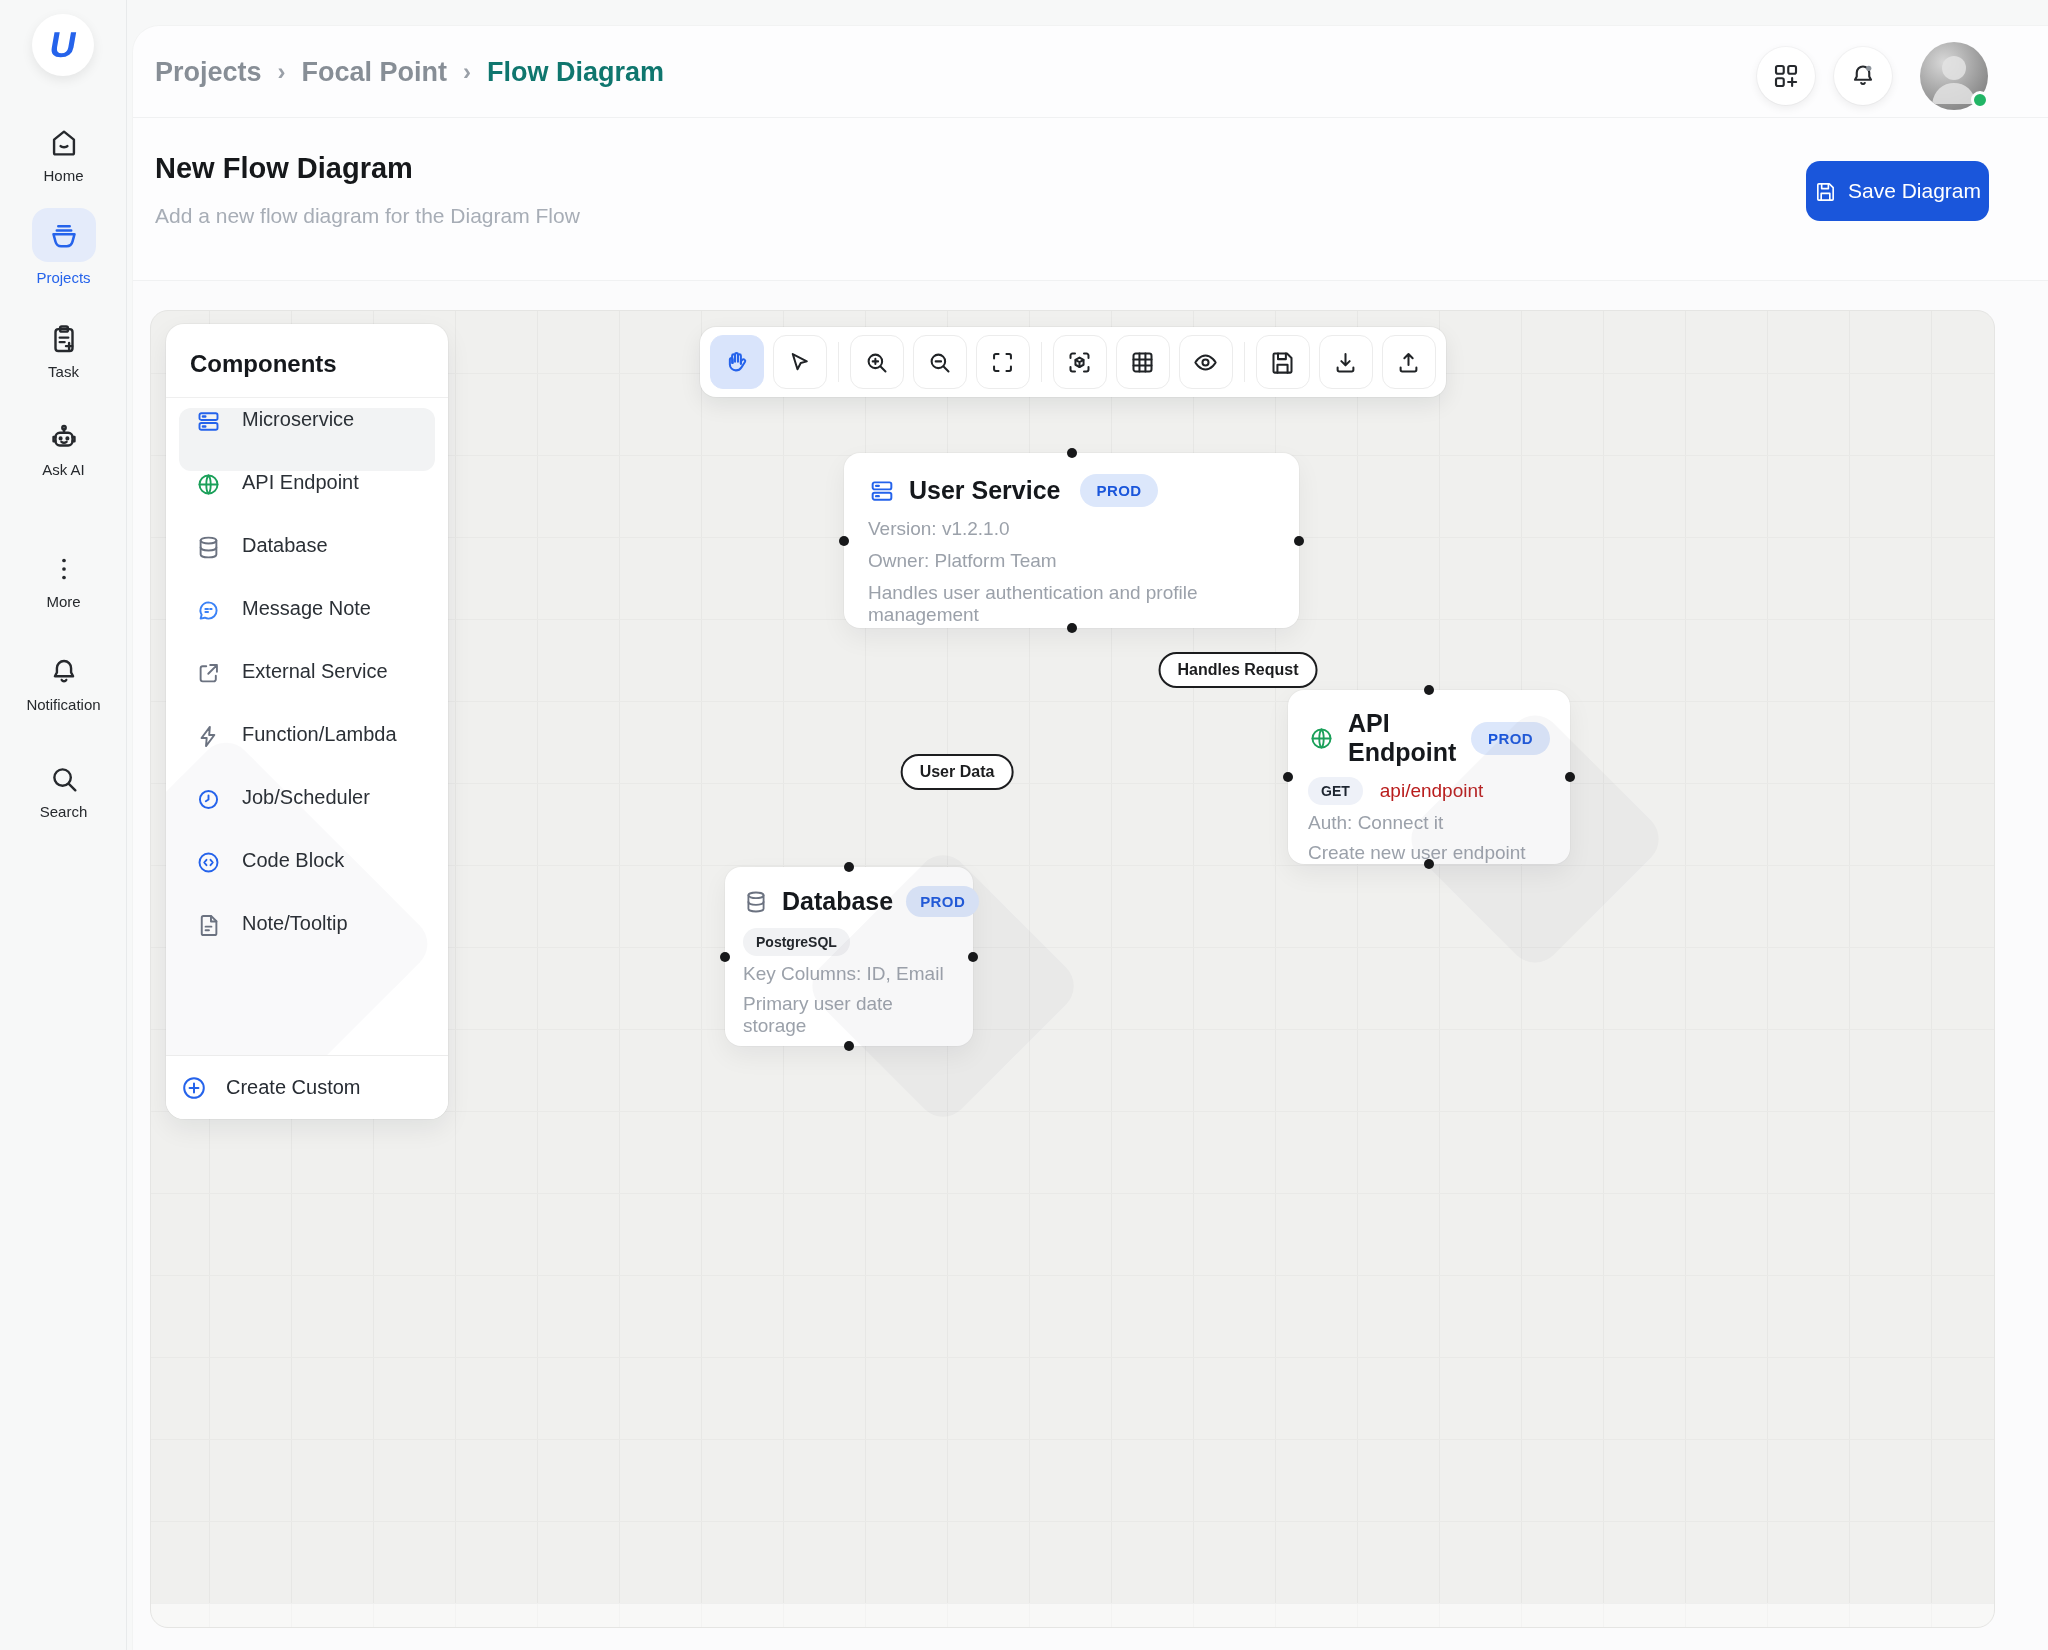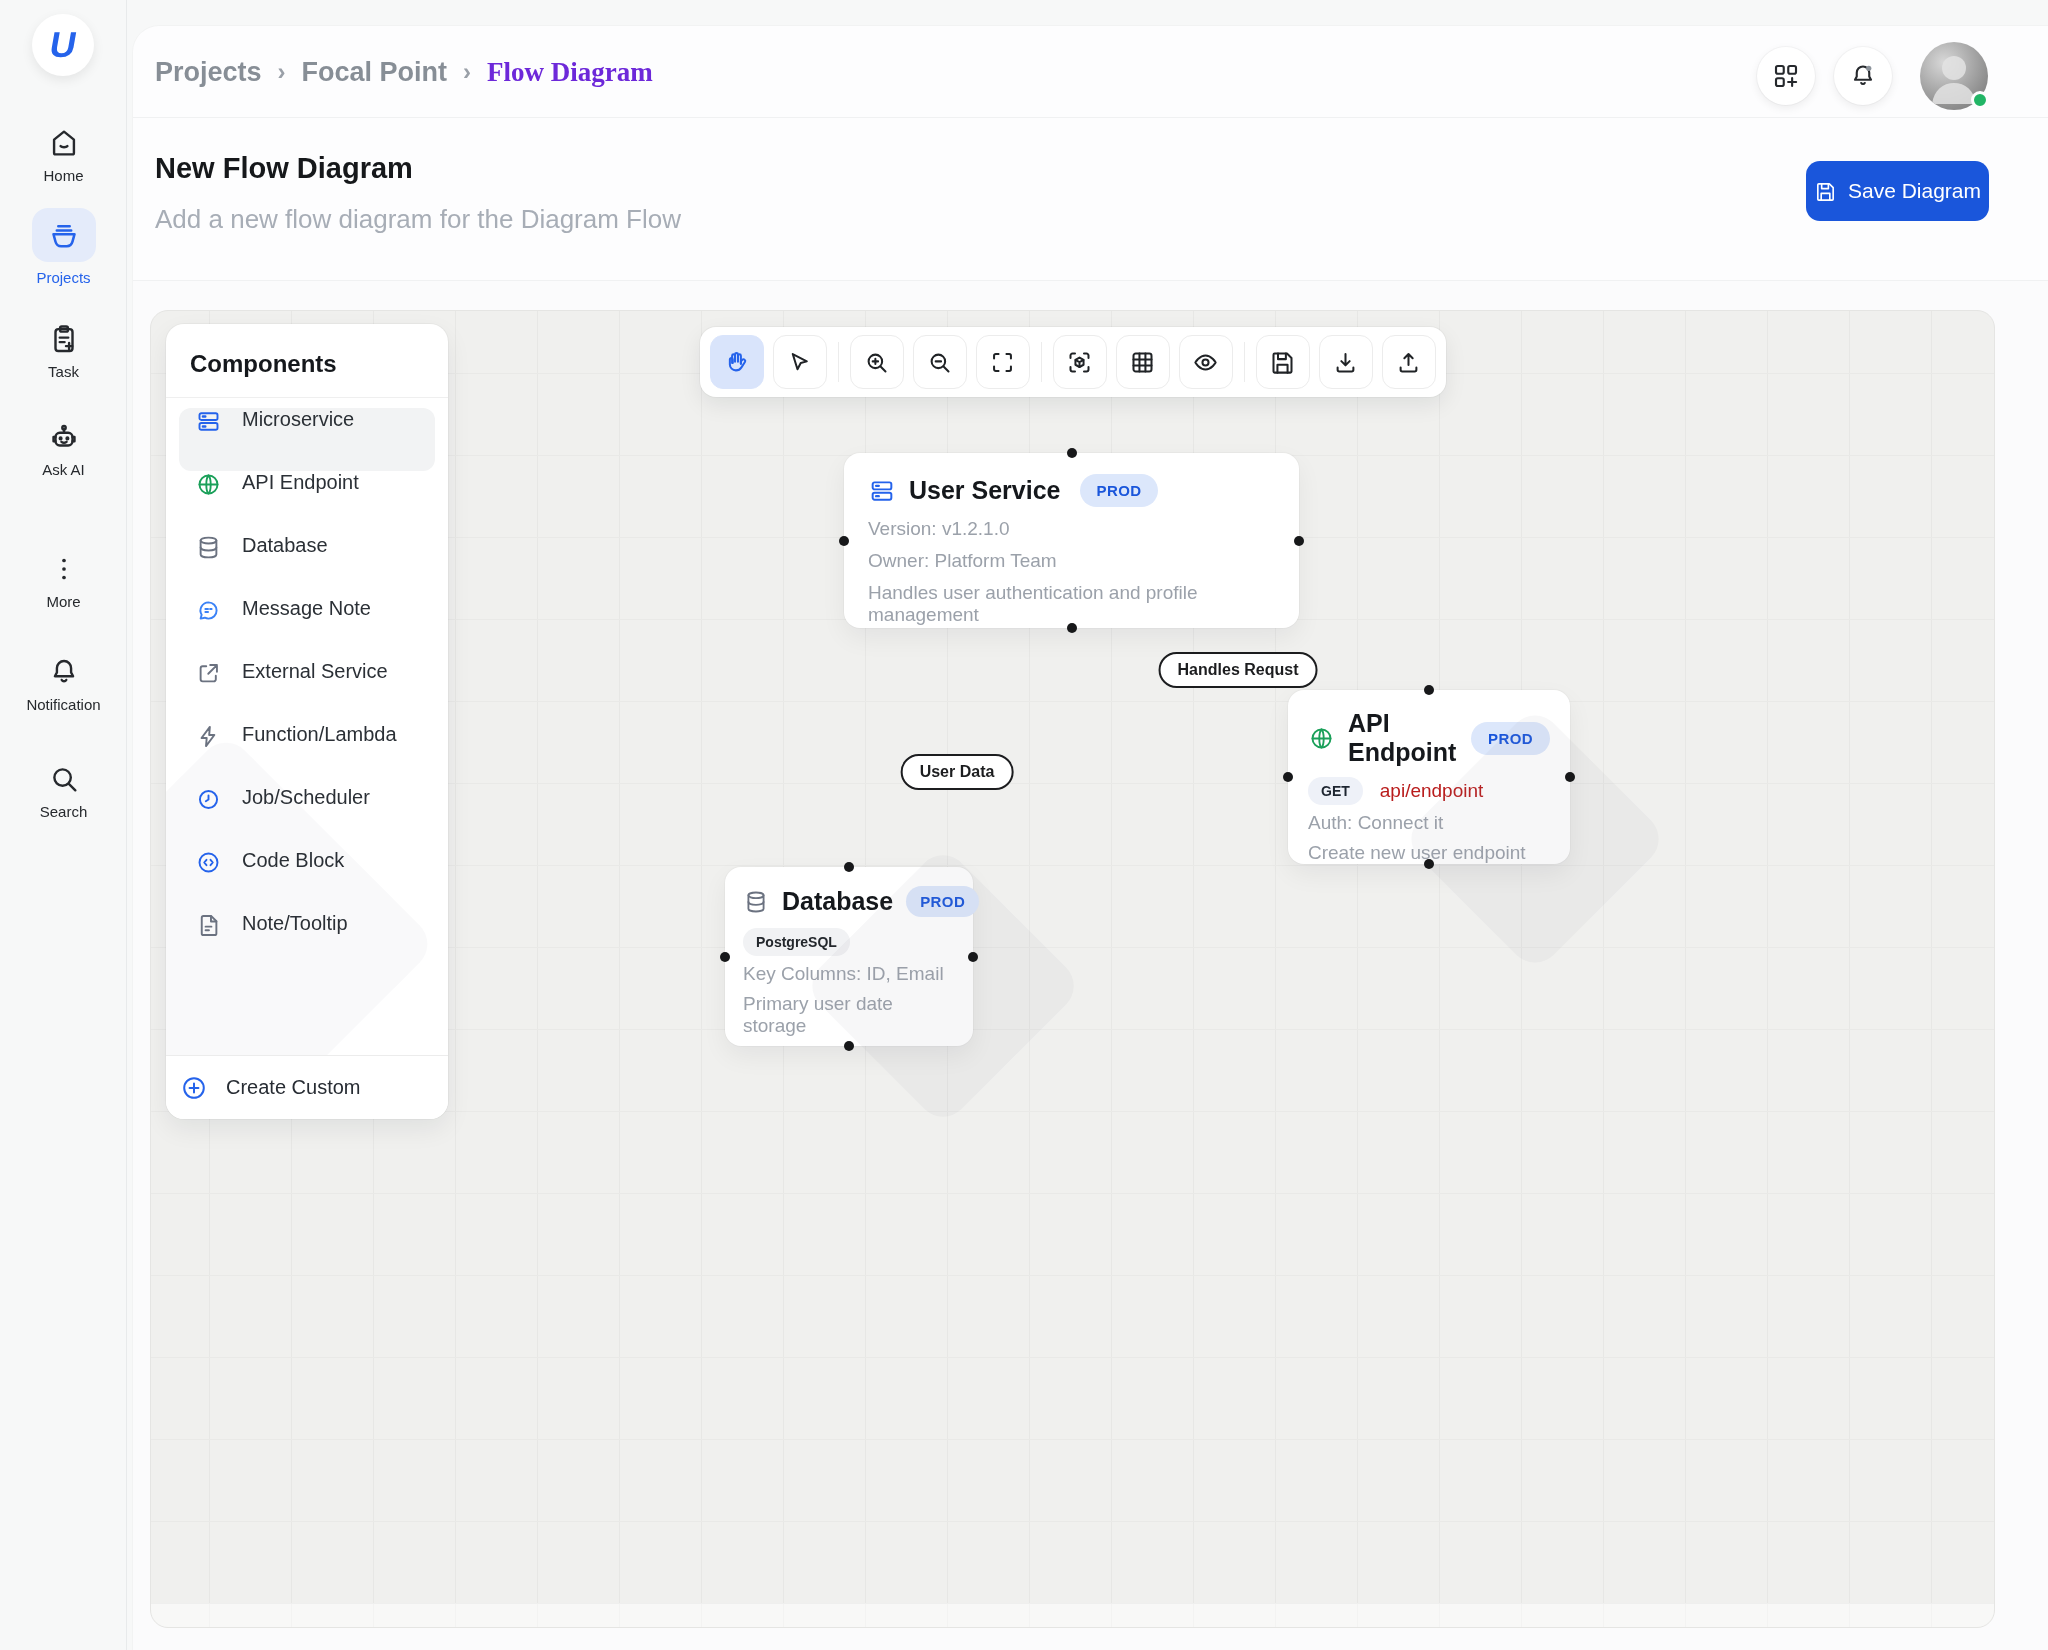--- a/index.html
+++ b/index.html
@@ -30,35 +30,35 @@
   .main { position:absolute; left:133px; top:26px; right:0; bottom:0;
     background:#fdfdfe; border-top-left-radius:26px; z-index:10;
     box-shadow:0 0 0 1px rgba(0,0,0,.02); }
 
   .topbar { position:absolute; left:0; top:0; right:0; height:92px;
     border-bottom:1px solid #f0f1f2; }
   .crumbs { position:absolute; left:22px; top:0; height:92px; display:flex;
     align-items:center; gap:16px; font-size:27px; }
   .crumb { color:#878e96; font-weight:600; cursor:pointer; }
   .crumb-sep { color:#9aa0a8; font-size:24px; font-weight:600; }
-  .crumb.current { color:#6d28d9; font-weight:700; cursor:default;font-family:Liberation Serif, serif; }
+  .crumb.current { color:#0f766e; font-weight:700; cursor:default; }
 
   .circle-btn { position:absolute; top:21px; width:58px; height:58px; border-radius:50%;
     background:#fff; box-shadow:0 3px 10px rgba(0,0,0,.07), 0 0 0 1px rgba(0,0,0,.03);
     display:flex; align-items:center; justify-content:center; cursor:pointer; color:#26292d; }
   .avatar { position:absolute; top:16px; right:60px; width:68px; height:68px; border-radius:50%;
     cursor:pointer; background:radial-gradient(circle at 35% 30%, #d8d8d8 0%, #a8a8a8 45%, #6f6f6f 100%); }
   .avatar svg { position:absolute; inset:0; border-radius:50%; }
   .avatar .status { position:absolute; right:-1px; bottom:1px; width:18px; height:18px;
     border-radius:50%; background:#22b566; border:3px solid #fdfdfe; }
 
   .pagehead { position:absolute; left:0; top:92px; right:0; height:163px;
     border-bottom:1px solid #f0f1f2; }
   .page-title { position:absolute; left:22px; top:34px; font-size:29px; font-weight:700; color:#16181b; }
-  .page-sub { position:absolute; left:22px; top:86px; font-size:26px; color:#a7adb6; }
+  .page-sub { position:absolute; left:22px; top:86px; font-size:21px; color:#a7adb6; }
   .save-btn { position:absolute; left:1673px; top:43px; width:183px; height:60px;
     background:#1a56db; border:none; border-radius:14px; color:#fff; font-size:21px;
     font-family:inherit; display:flex; align-items:center; justify-content:center; gap:11px; cursor:pointer; }
 
   
   .content { position:absolute; left:0; top:255px; right:0; bottom:0; background:#fbfbfc; }
   .canvas { position:absolute; left:17px; top:29px; width:1845px; height:1318px;
     background:#f0f0ee; border:1px solid #e5e5e3; border-radius:18px; overflow:hidden;
     background-image:linear-gradient(#e9e9e7 1px, transparent 1px),
                      linear-gradient(90deg,#e7e7e5 1px, transparent 1px);

